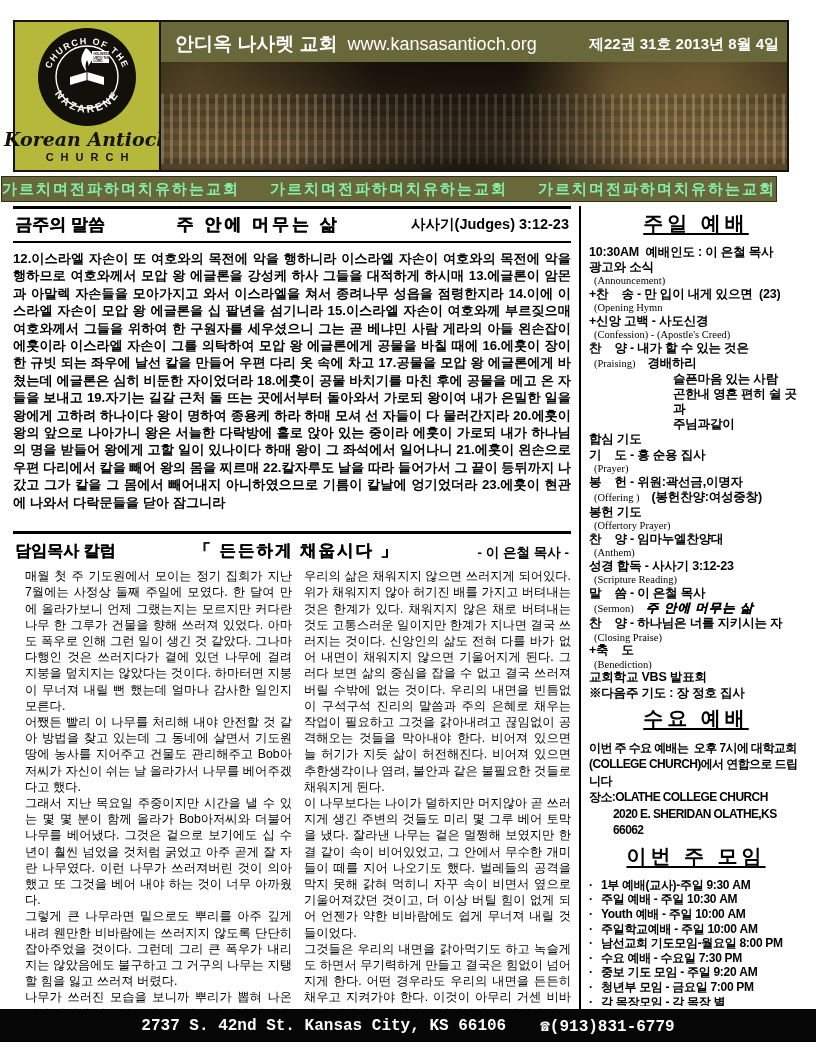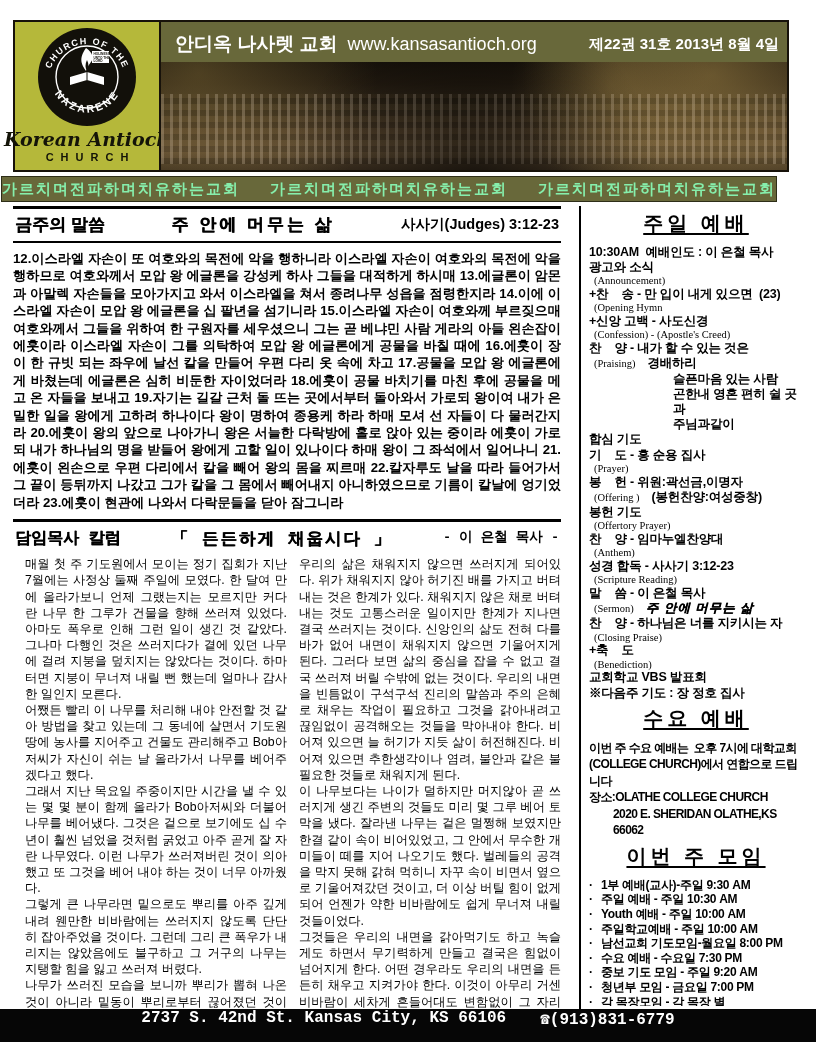--- a/index.html
+++ b/index.html
@@ -32,32 +32,32 @@
   .photo::after{content:"";position:absolute;inset:0;
     background:radial-gradient(circle at 50% 105%, rgba(0,0,0,.55), transparent 55%);}
 
   
   .slogan-bar{position:absolute;left:1px;top:176px;width:776px;height:26px;background:#68683a;
               border:1px solid #2e2e18;box-sizing:border-box;color:#86efac;font-weight:bold;font-size:15px;
               display:flex;align-items:center;justify-content:center;gap:30px;letter-spacing:2px;white-space:nowrap;}
 
   
   .content{position:absolute;left:13px;top:206px;width:790px;display:flex;}
-  .left-main{width:568px;border-right:2px solid #000;padding-right:18px;box-sizing:border-box;}
+  .left-main{width:568px;border-right:2px solid #000;padding-right:8px;box-sizing:border-box;}
   .sidebar{flex:1;padding-left:8px;min-width:0;height:800px;overflow:hidden;}
 
   .scripture-header{display:flex;align-items:center;border-top:3px solid #000;border-bottom:2px solid #000;
                     padding:4px 2px 5px;gap:8px;}
   .brush{font-weight:bold;text-shadow:.6px 0 0 #000;}
   .sh-label{font-size:17px;}
   .sh-title{flex:1;text-align:center;font-size:17px;letter-spacing:3px;}
   .sh-ref{font-size:14.5px;font-weight:bold;}
   .scripture-text{font-weight:bold;font-size:13.2px;line-height:17.4px;text-align:justify;padding:7px 0 8px;}
 
-  .column-header{display:flex;align-items:flex-start;border-top:3px solid #000;padding:6px 2px 6px;gap:8px;margin-top:0;font-family:Liberation Mono, monospace;}
+  .column-header{display:flex;align-items:flex-end;border-top:3px solid #000;padding:6px 2px 6px;gap:8px;margin-top:12px;}
   .ch-label{font-size:16px;}
   .ch-title{flex:1;text-align:center;font-size:16.5px;letter-spacing:2px;}
   .ch-author{font-size:13.5px;font-weight:bold;}
   .column-body{display:flex;gap:12px;height:462px;overflow:hidden;margin-left:12px;}
   .col{flex:1;font-size:12.3px;line-height:16.2px;text-align:justify;min-width:0;}
   .col p{margin:0;}
 
   
   .s-title{font-size:20px;font-weight:bold;text-align:center;text-decoration:underline;
            text-underline-offset:3px;letter-spacing:4px;margin:4px 0 8px;}
@@ -68,21 +68,21 @@
   .wline.mix .w-eng{font-family:"Liberation Serif",serif;font-weight:normal;font-size:10.5px;
                     letter-spacing:0;padding-left:5px;margin-right:12px;}
   .wline.script .w-kr{font-style:italic;letter-spacing:1px;text-shadow:.5px 0 0 #000;}
   .wed-line{font-weight:bold;font-size:12px;line-height:16.5px;letter-spacing:-0.6px;white-space:pre-wrap;}
   .wed-line.ind2{padding-left:24px;}
   .m-line{font-weight:bold;font-size:12px;line-height:14.6px;letter-spacing:-0.3px;display:flex;gap:5px;}
   .m-line .bullet{width:7px;flex:none;}
 
   
   .footer-bar{position:absolute;left:0;top:1009px;width:816px;height:33px;background:#060606;color:#fff;
-              display:flex;justify-content:center;gap:34px;
+              display:flex;align-items:center;justify-content:center;gap:34px;
               font-family:"Liberation Mono",monospace;font-weight:bold;font-size:16px;white-space:nowrap;}
 </style>
 </head>
 <body>
 
 <div class="page">
 
   <div class="header-block">
     <div class="logo-panel">
       <svg class="seal" viewBox="0 0 100 100">

